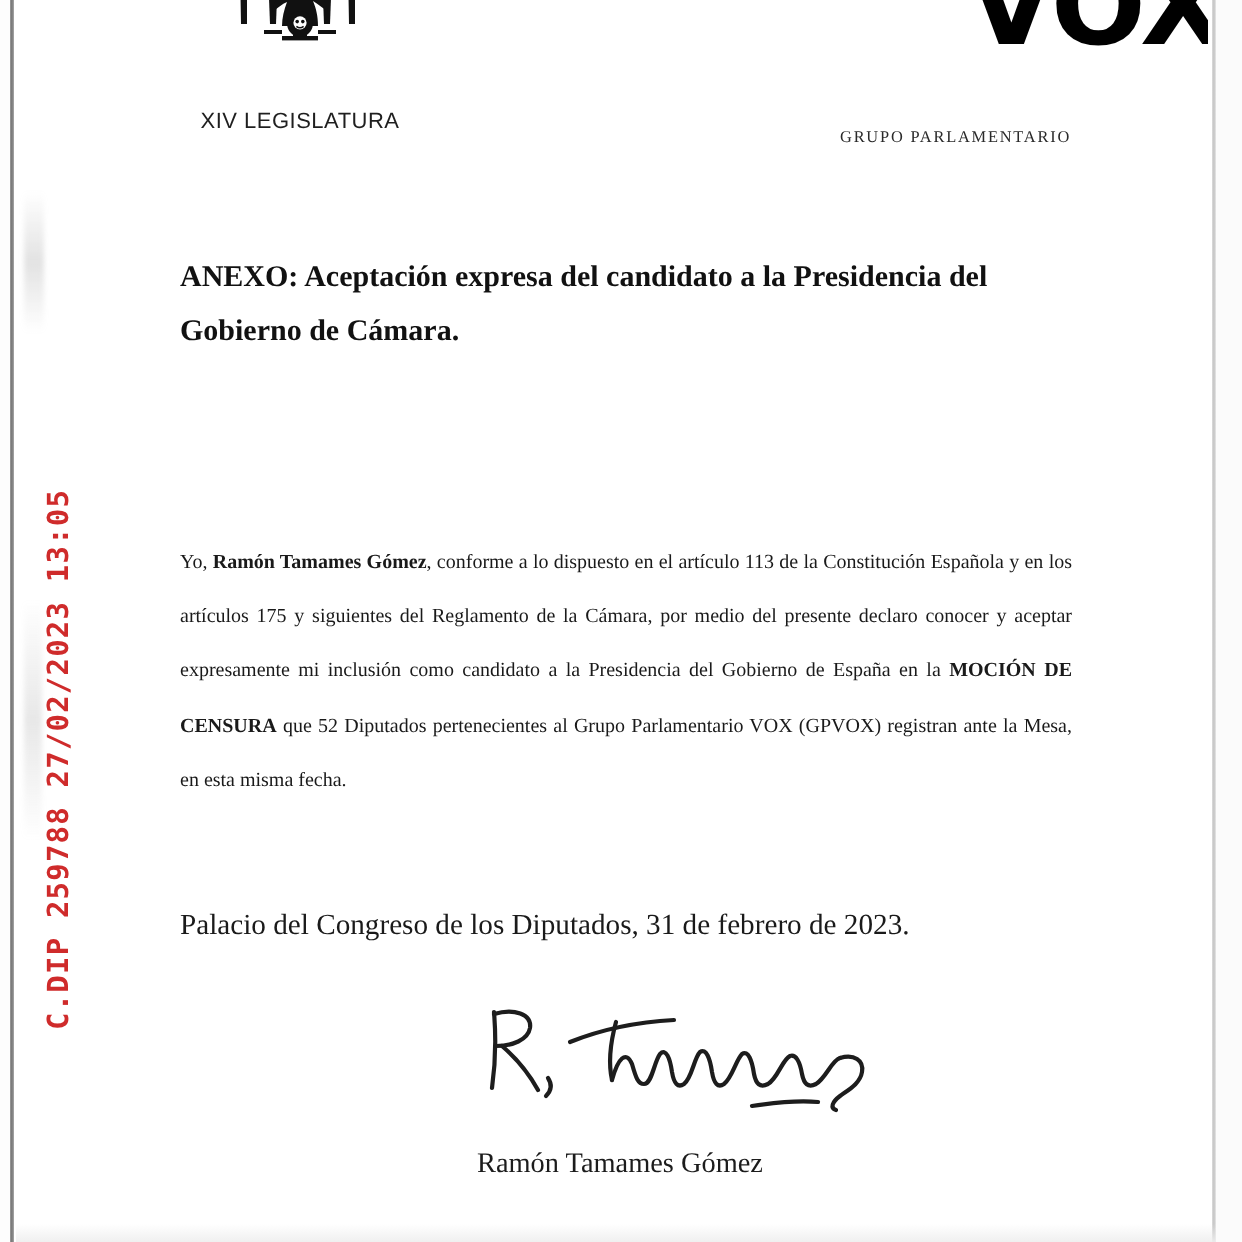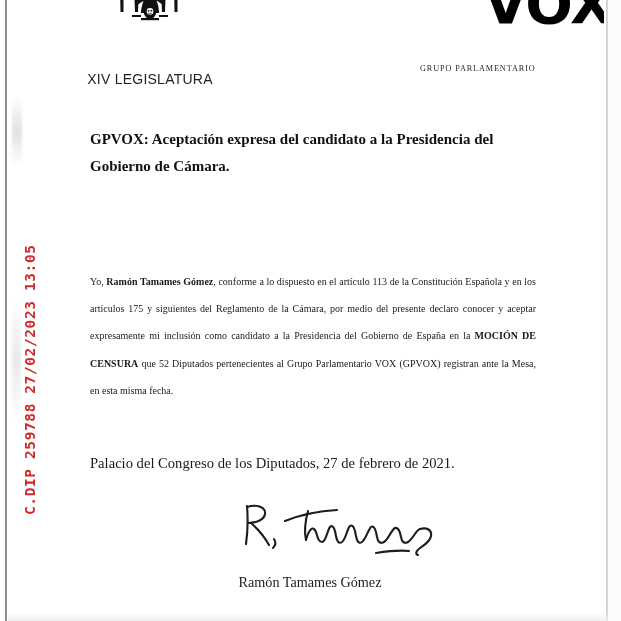--- a/index.html
+++ b/index.html
@@ -111,26 +111,25 @@
     letter-spacing: .45px;
     color: #232323;
     font-family: "Liberation Serif", "DejaVu Serif", serif;
   }
   .legislature-line {
     position: absolute;
     left: 58px;
     top: 55px;
     width: 184px;
     text-align: center;
-    font-size: 14px;
+    font-size: 11px;
     letter-spacing: .25px;
     color: #1f1f1f;
     font-family: "Liberation Sans", sans-serif;
     font-weight: 400;
-    margin-top: 16px;
   }
 
   .vox-logo {
     position: absolute;
     left: 484px;
     top: -22px;
     width: 120px;
     height: 52px;
     overflow: hidden;
   }
@@ -257,28 +256,28 @@
 
   <div class="legislature-line">XIV LEGISLATURA</div>
 
   <div class="vox-logo">
     <div class="vox-logo-text">VOX</div>
   </div>
 
   <div class="vox-sub">GRUPO PARLAMENTARIO</div>
 
   <div class="anexo">
-    <span>GPVOX:</span><span> Aceptación expresa del candidato a la Presidencia del Gobierno de Cámara.</span>
+    <span>ANEXO:</span><span> Aceptación expresa del candidato a la Presidencia del Gobierno de Cámara.</span>
   </div>
 
   <div class="body-para">
     <span>Yo, </span><b>Ramón Tamames Gómez</b><span>, conforme a lo dispuesto en el artículo 113 de la Constitución Española y en los artículos 175 y siguientes del Reglamento de la Cámara, por medio del presente declaro conocer y aceptar expresamente mi inclusión como candidato a la Presidencia del Gobierno de España en la </span><b>MOCIÓN DE CENSURA</b><span> que 52 Diputados pertenecientes al Grupo Parlamentario VOX (GPVOX) registran ante la Mesa, en esta misma fecha.</span>
   </div>
 
-  <div class="place-date">Palacio del Congreso de los Diputados, 27 de febrero de 2021.</div>
+  <div class="place-date">Palacio del Congreso de los Diputados, 31 de febrero de 2023.</div>
 
   <div class="signature">
     <svg width="230" height="62" viewBox="0 0 230 62" aria-hidden="true">
       <g fill="none" stroke="#1d1d1d" stroke-width="2.1" stroke-linecap="round" stroke-linejoin="round">
 
         <path d="M7 8 C8 20 8 32 6 46"></path>
         <path d="M7 9 C17 6 26 9 25 16 C24 22 16 25 8 25"></path>
         <path d="M11 25 C18 31 24 38 29 47"></path>
 
         <path d="M34 41 C36 44 36 47 33 50"></path>

